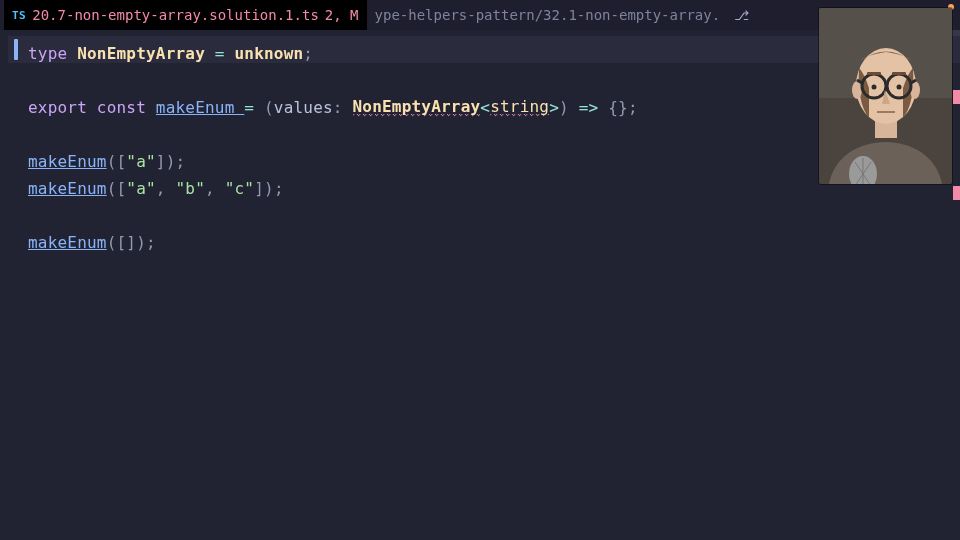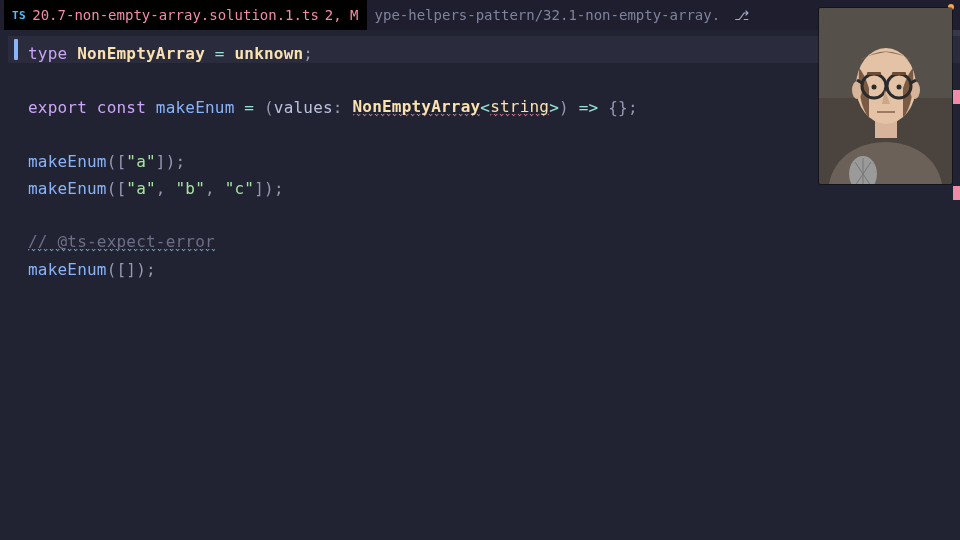--- a/index.html
+++ b/index.html
@@ -77,21 +77,21 @@
   }
   .cursor-bar {
     position: absolute;
     left: 6px; top: 3px; bottom: 3px; width: 4px;
     background: #89b4fa;
     border-radius: 1px;
   }
   
   .kw { color: #cba6f7; }       
   .ty { color: #f9e2af; font-weight: bold; }       
-  .fn { color: #89b4fa; }       
+  .fn { color: #89b4fa; text-decoration: underline; }       
   .pn { color: #9399b2; }       
   .op { color: #94e2d5; }       
   .pr { color: #bac2de; margin-top: 43px; }       
   .st { color: #a6e3a1; }       
   .prim { color: #f9e2af; }     
   .cm { color: #6c7086; }       
   .br { color: #9399b2; }       
 
   .squiggle-red {
     background-image: linear-gradient(45deg, transparent 65%, #f38ba8 80%, transparent 90%),
@@ -177,23 +177,20 @@
     <div class="line">
       <span class="fn">makeEnum</span><span class="br">(</span><span class="br">[</span><span class="st">"a"</span><span class="br">]</span><span class="br">)</span><span class="pn">;</span>
     </div>
 
     <div class="line">
       <span class="fn">makeEnum</span><span class="br">(</span><span class="br">[</span><span class="st">"a"</span><span class="pn">, </span><span class="st">"b"</span><span class="pn">, </span><span class="st">"c"</span><span class="br">]</span><span class="br">)</span><span class="pn">;</span>
     </div>
 
     <div class="line"></div>
 
-    <div class="line">
-      <span class="cm squiggle-blue">// @ts-expect-error</span>
-    </div>
 
     <div class="line">
       <span class="fn">makeEnum</span><span class="br">(</span><span class="br">[</span><span class="br">]</span><span class="br">)</span><span class="pn">;</span>
     </div>
 
   </div>
 
   <div class="webcam">
     <svg viewBox="0 0 133 176">
       <rect width="133" height="176" fill="#4a433e"></rect>

